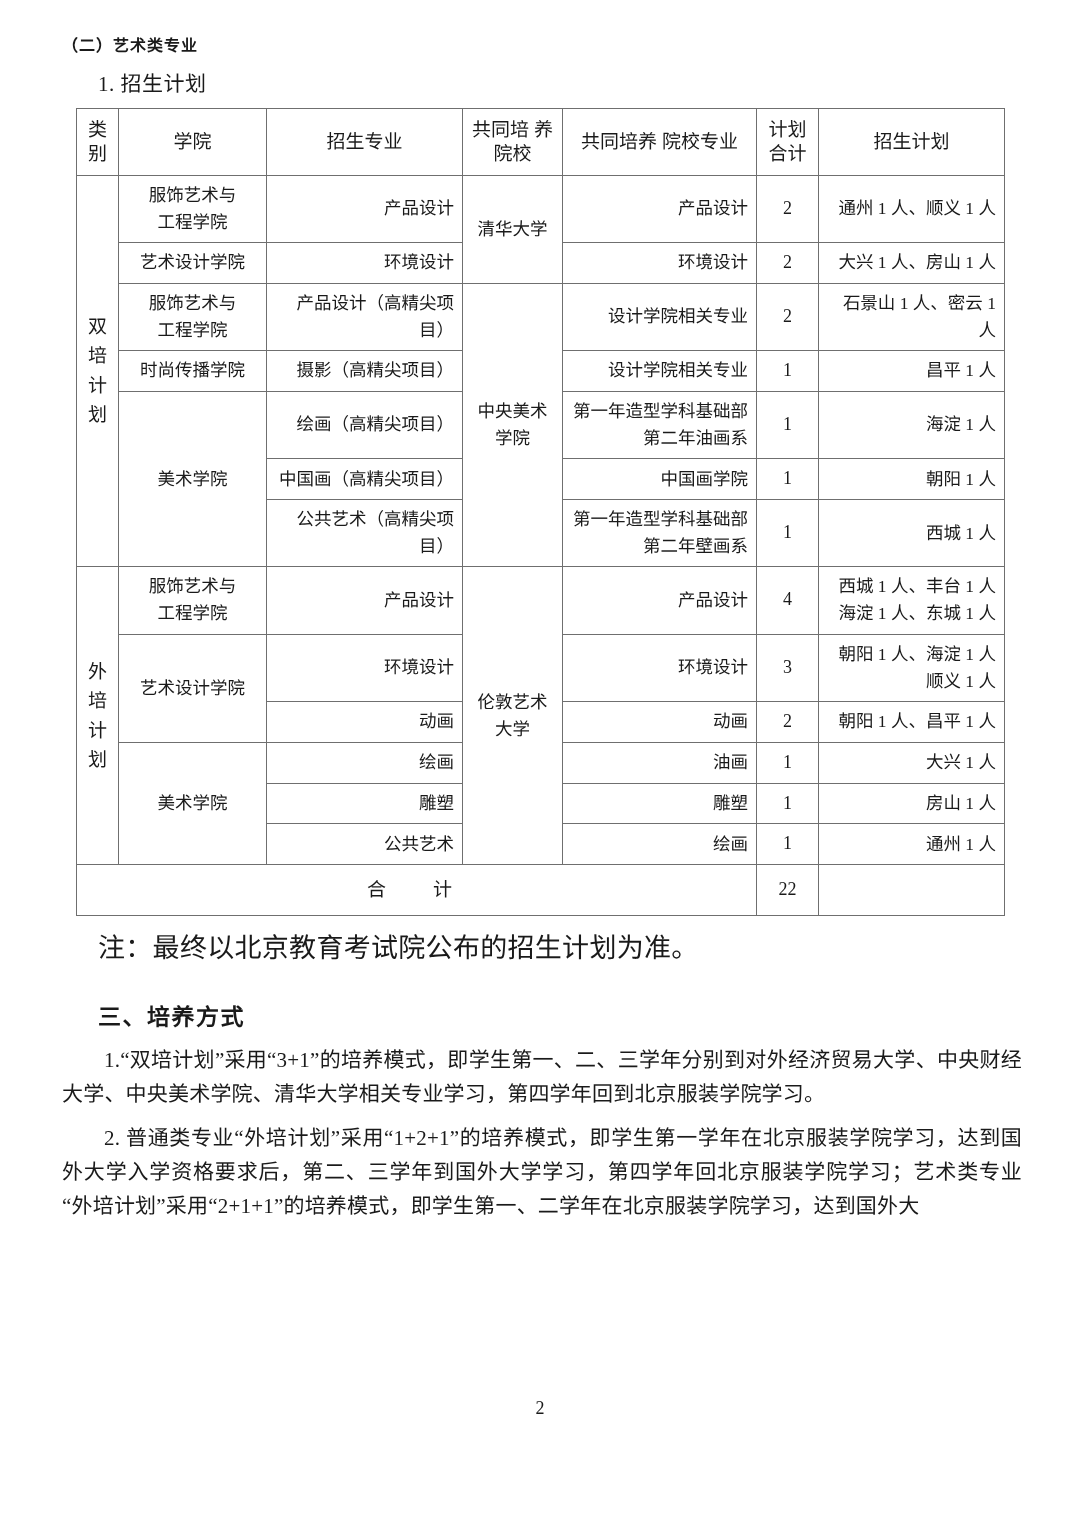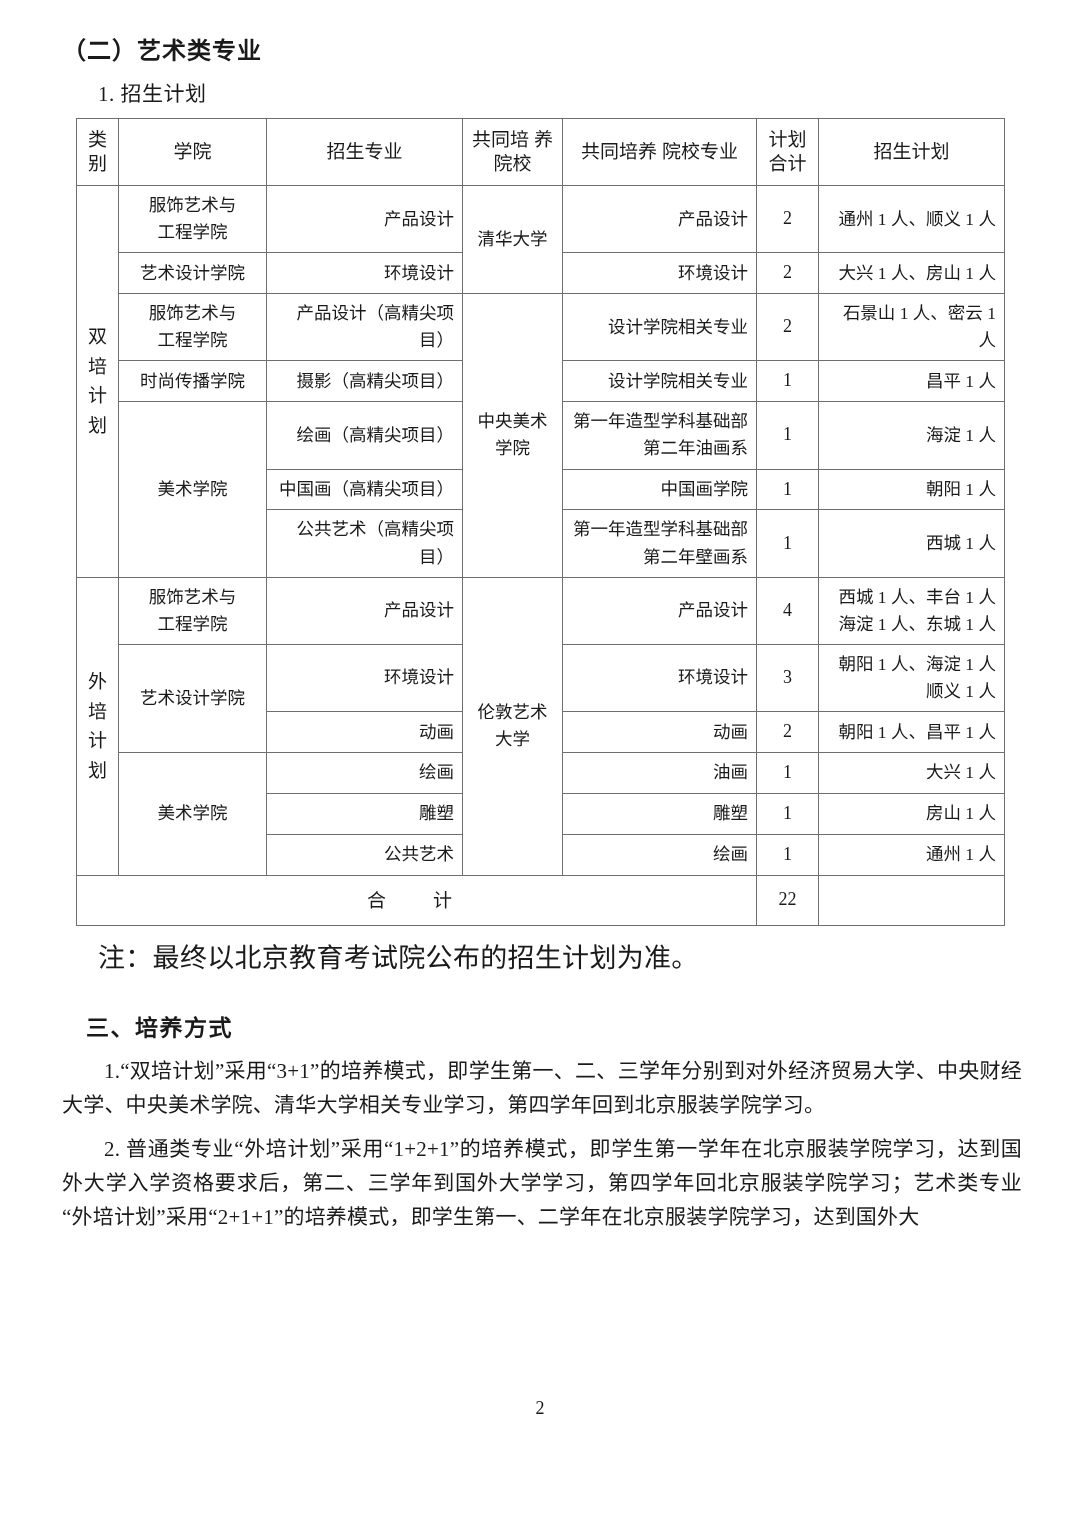--- a/index.html
+++ b/index.html
@@ -19,37 +19,37 @@
   .page {
     width: 1080px;
     height: 1527px;
     box-sizing: border-box;
     padding: 36px 58px 0 62px;
     position: relative;
   }
 
   
   .h-section {
-    font-size: 24px;
+    font-size: 16px;
     font-weight: 700;
     letter-spacing: 1px;
     margin: 0 0 14px 0;
     line-height: 1.3;
   }
   .h-sub {
     font-size: 21px;
     margin: 8px 0 10px 36px;
     line-height: 1.3;
     letter-spacing: .5px;
   }
   .h-chapter {
     font-size: 23px;
     font-weight: 700;
     letter-spacing: 1.5px;
-    margin: 34px 0 10px 24px;
+    margin: 34px 0 10px 36px;
     line-height: 1.35;
   }
 
   
   table.plan {
     border-collapse: collapse;
     width: 928px;
     margin: 0 0 0 14px;
     table-layout: fixed;
     font-size: 17.5px;

